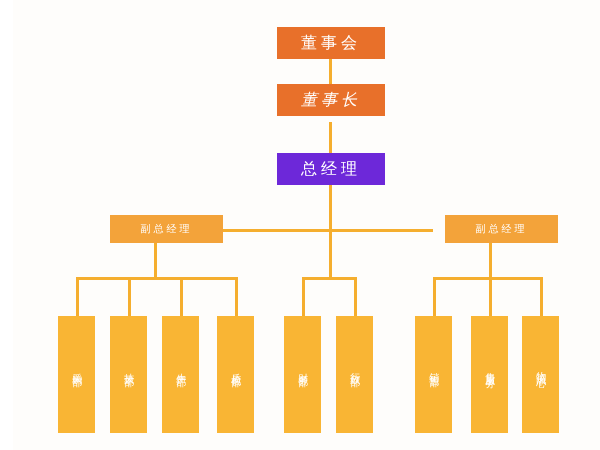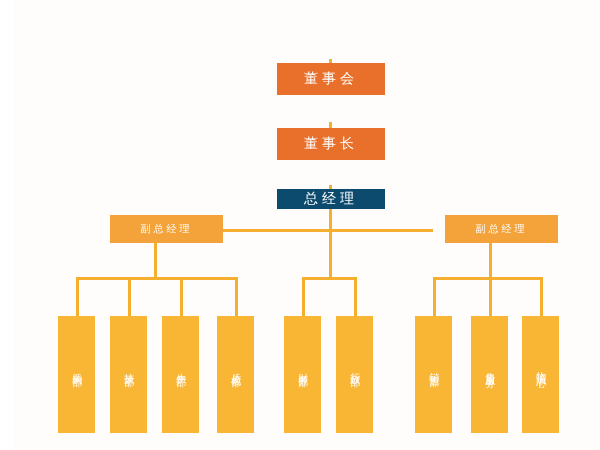--- a/index.html
+++ b/index.html
@@ -29,23 +29,22 @@
     box-sizing: border-box;
     display: flex;
     align-items: center;
     justify-content: center;
     color: #ffffff;
     letter-spacing: 3px;
     text-align: center;
     line-height: 1.25;
   }
   .node.exec {
-    font-size: 14px;
+    font-size: 16px;
     letter-spacing: 4px;
-    margin-top: 36px;
   }
   .node.vice {
     font-size: 10px;
     letter-spacing: 3px;
     margin-left: 12px;
   }
   .node.dept {
     font-size: 10px;
     letter-spacing: 2px;
     writing-mode: vertical-rl;
@@ -87,23 +86,23 @@
   <div class="conn vline" style="left:235px; top:277px; height:39px;"></div>
 
   <div class="conn vline" style="left:489px; top:243px; height:36px;"></div>
   <div class="conn hline" style="left:433px; top:277px; width:110px;"></div>
   <div class="conn vline" style="left:433px; top:277px; height:39px;"></div>
   <div class="conn vline" style="left:489px; top:277px; height:39px;"></div>
   <div class="conn vline" style="left:540px; top:277px; height:39px;"></div>
 
   <div class="node exec" style="left:277px; top:27px; width:108px; height:32px; background:#E8702A;">董事会</div>
 
-  <div class="node exec" style="left:277px; top:92px; width:108px; height:32px; background:#E8702A;">董事长</div>
+  <div class="node exec" style="left:277px; top:84px; width:108px; height:32px; background:#E8702A;font-style:italic;">董事长</div>
 
-  <div class="node exec" style="left:277px; top:153px; width:108px; height:20px; background:#0c4a6e;">总经理</div>
+  <div class="node exec" style="left:277px; top:153px; width:108px; height:32px; background:#6d28d9;">总经理</div>
 
   <div class="node vice" style="left:98px; top:215px; width:113px; height:28px; background:#F3A33A;">副总经理</div>
   <div class="node vice" style="left:433px; top:215px; width:113px; height:28px; background:#F3A33A;">副总经理</div>
 
   <div class="node dept" style="left:58px; top:316px; width:37px; height:117px; background:#F9B534;">采购部</div>
   <div class="node dept" style="left:110px; top:316px; width:37px; height:117px; background:#F9B534;">技术部</div>
   <div class="node dept" style="left:162px; top:316px; width:37px; height:117px; background:#F9B534;">生产部</div>
   <div class="node dept" style="left:217px; top:316px; width:37px; height:117px; background:#F9B534;">质检部</div>
 
   <div class="node dept" style="left:284px; top:316px; width:37px; height:117px; background:#F9B534;">财务部</div>

